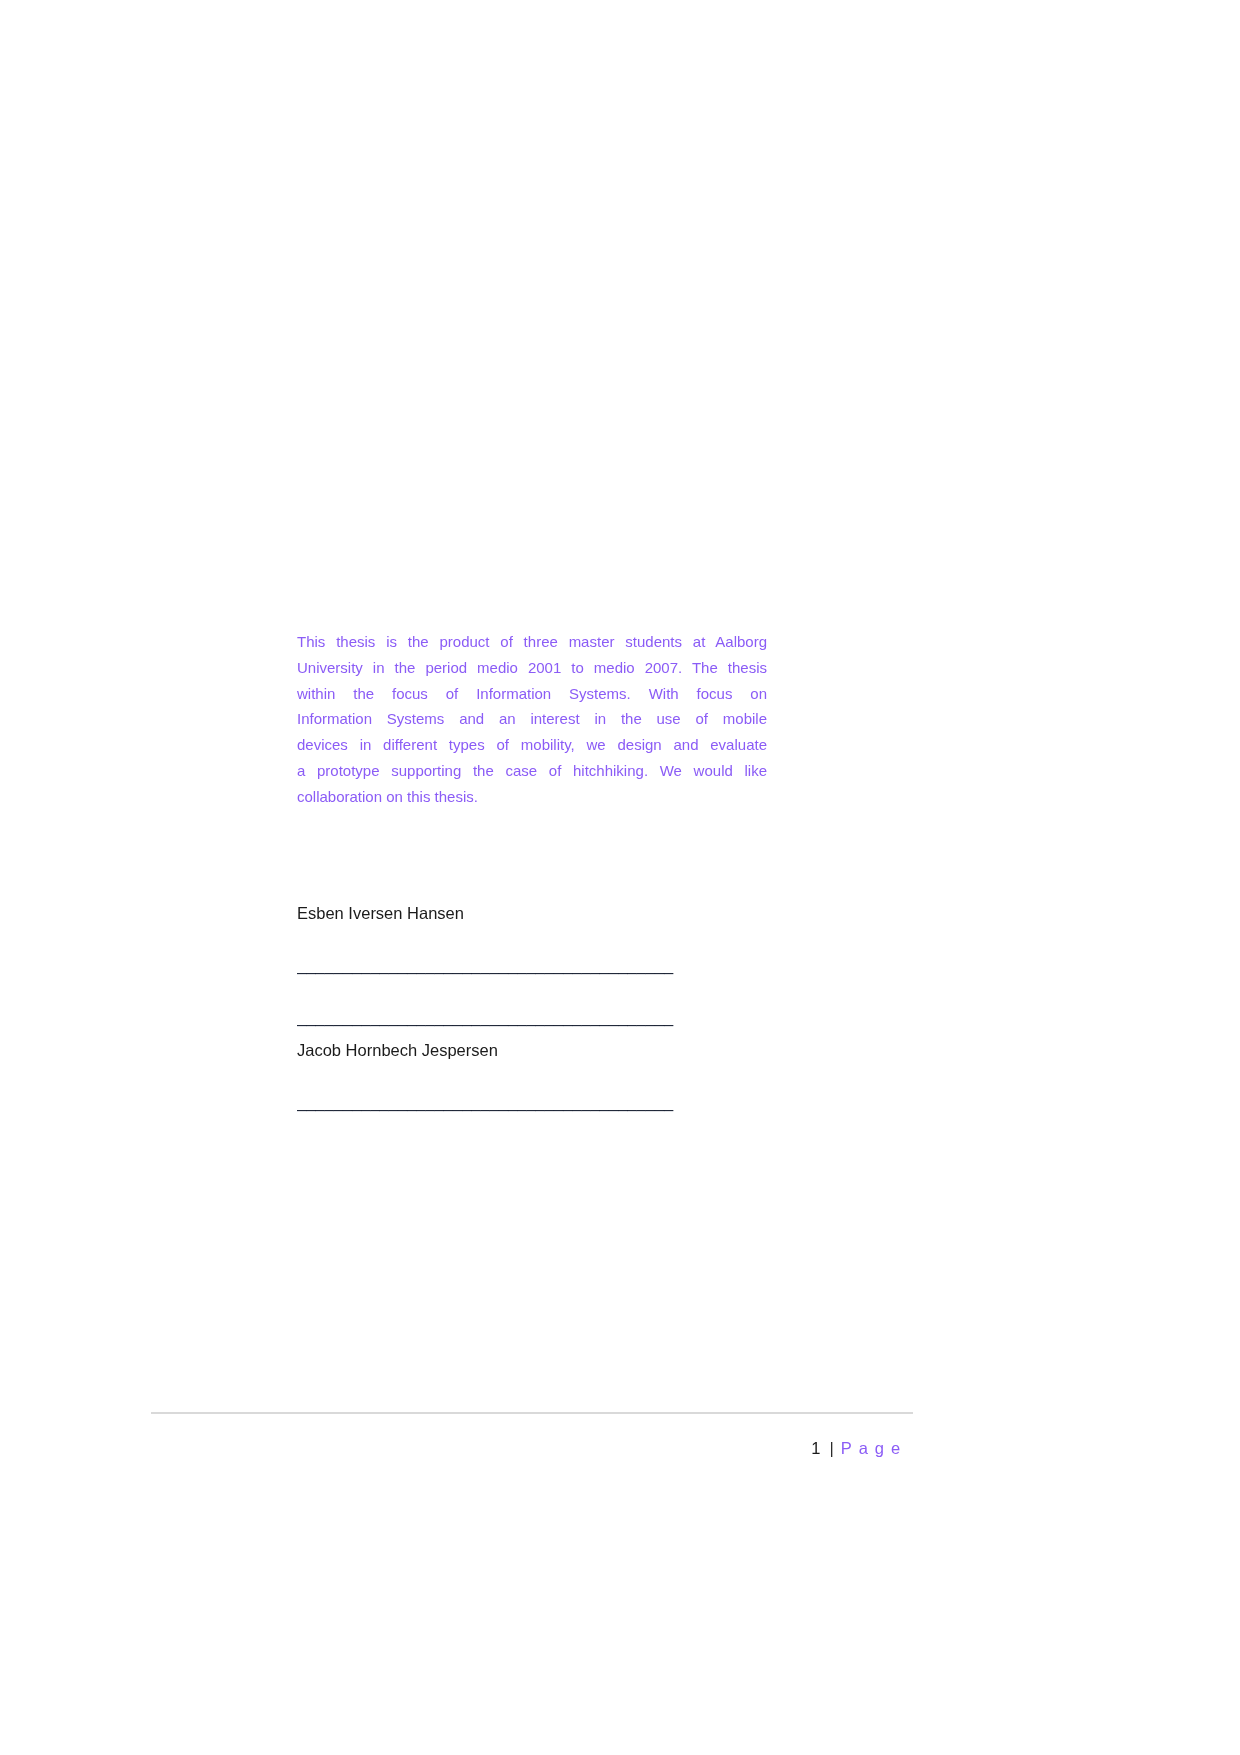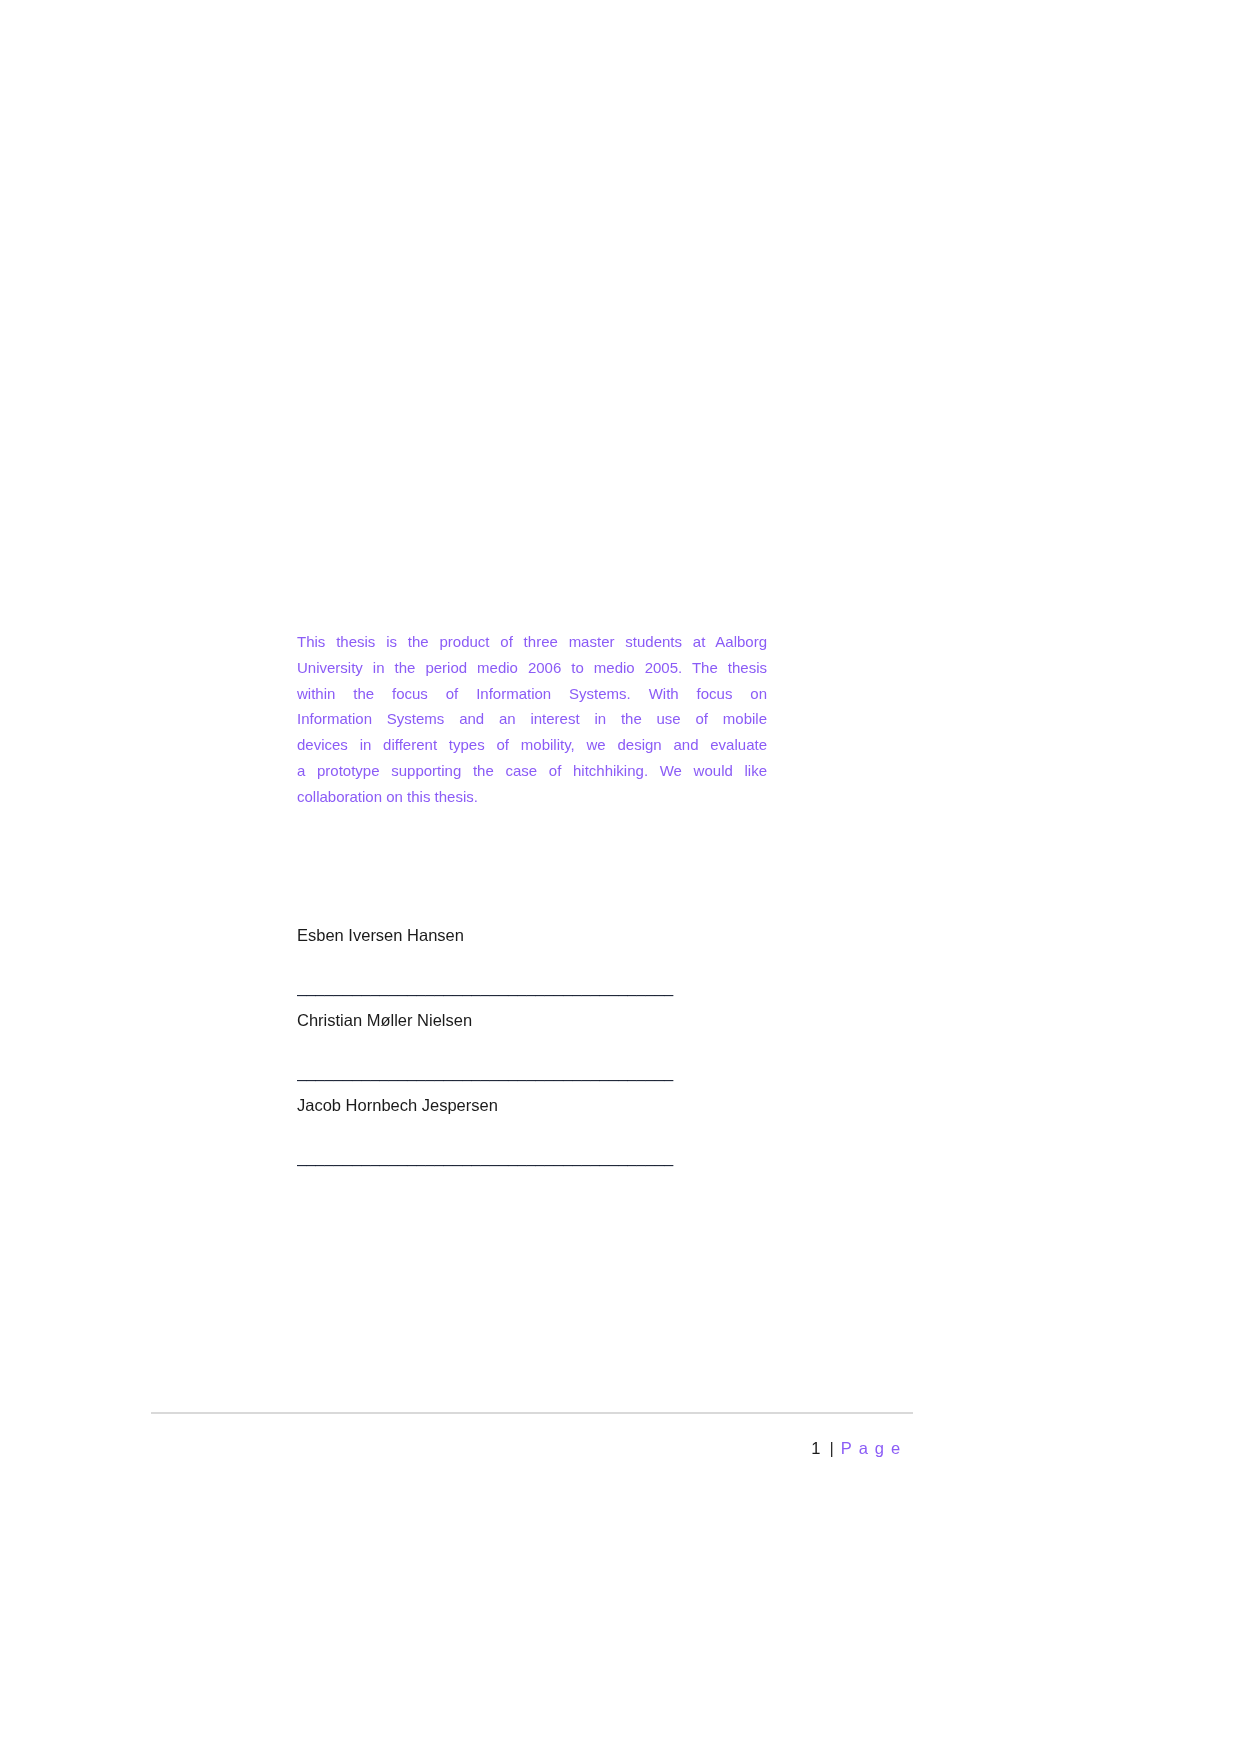--- a/index.html
+++ b/index.html
@@ -32,21 +32,21 @@
     white-space: normal;
   }
   .pline.last {
     text-align: right;
     text-align-last: left;
   }
   
   .signers {
     position: absolute;
     left: 297px;
-    top: 922px;
+    top: 900px;
     width: 470px;
     font-size: 16.5px;
     line-height: 26px;
   }
   .signer-block { margin-bottom: 7px; }
   .signer-name { color: #1b1b1b; }
   .signature-line {
     margin-top: 26px;
     width: 378px;
     overflow: hidden;
@@ -76,35 +76,34 @@
   .footer .footer-divider { color: #2b2b2b; margin: 0 7px 0 9px; }
   .footer .footer-label { color: #8b5cf6; letter-spacing: 0.42em; }
 </style>
 </head>
 <body>
 
 <div class="page">
 
   <div class="preface">
     <div class="pline">This thesis is the product of three master students at Aalborg</div>
-    <div class="pline">University in the period medio 2006 to medio 2005. The thesis</div>
+    <div class="pline">University in the period medio 2001 to medio 2007. The thesis</div>
     <div class="pline">within the focus of Information Systems. With focus on</div>
     <div class="pline">Information Systems and an interest in the use of mobile</div>
     <div class="pline">devices in different types of mobility, we design and evaluate</div>
     <div class="pline">a prototype supporting the case of hitchhiking. We would like</div>
     <div class="pline last">collaboration on this thesis.</div>
   </div>
 
   <div class="signers">
     <div class="signer-block">
       <div class="signer-name">Esben Iversen Hansen</div>
       <div class="signature-line">_________________________________________</div>
     </div>
     <div class="signer-block">
-      <div class="signer-name">Christian Møller Nielsen</div>
       <div class="signature-line">_________________________________________</div>
     </div>
     <div class="signer-block">
       <div class="signer-name">Jacob Hornbech Jespersen</div>
       <div class="signature-line">_________________________________________</div>
     </div>
   </div>
 
   <div class="footer-rule"></div>
 

